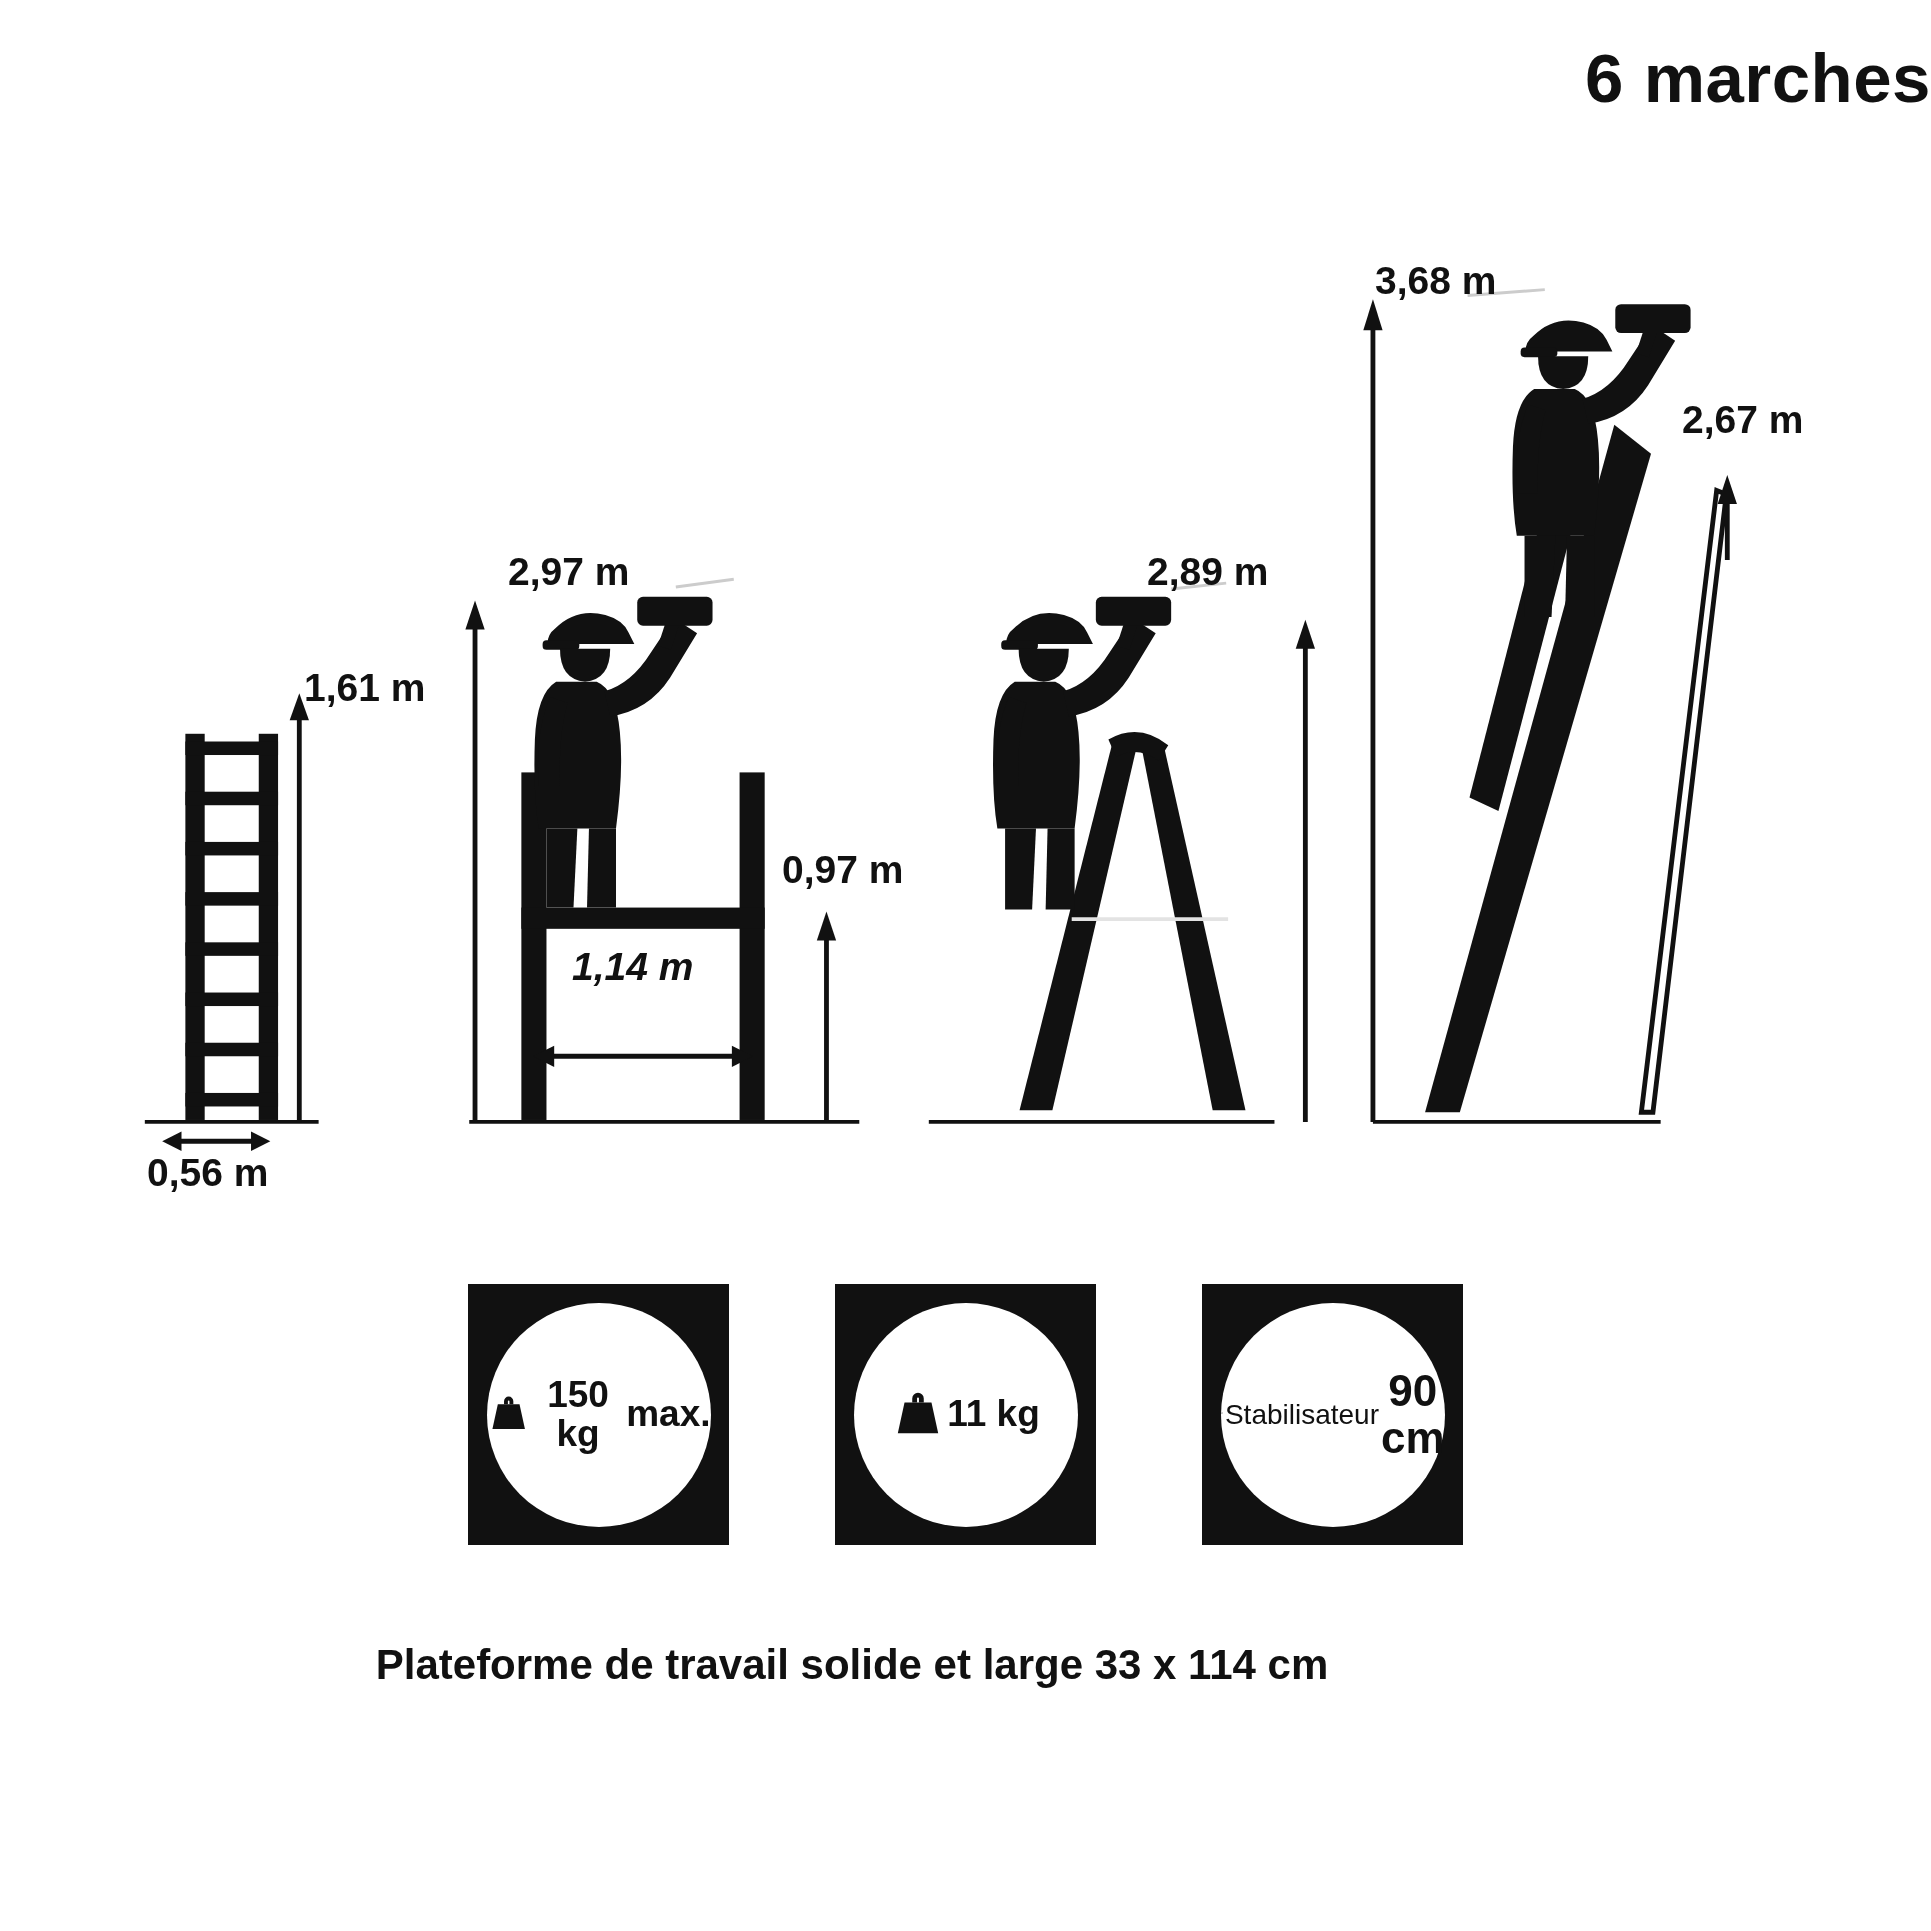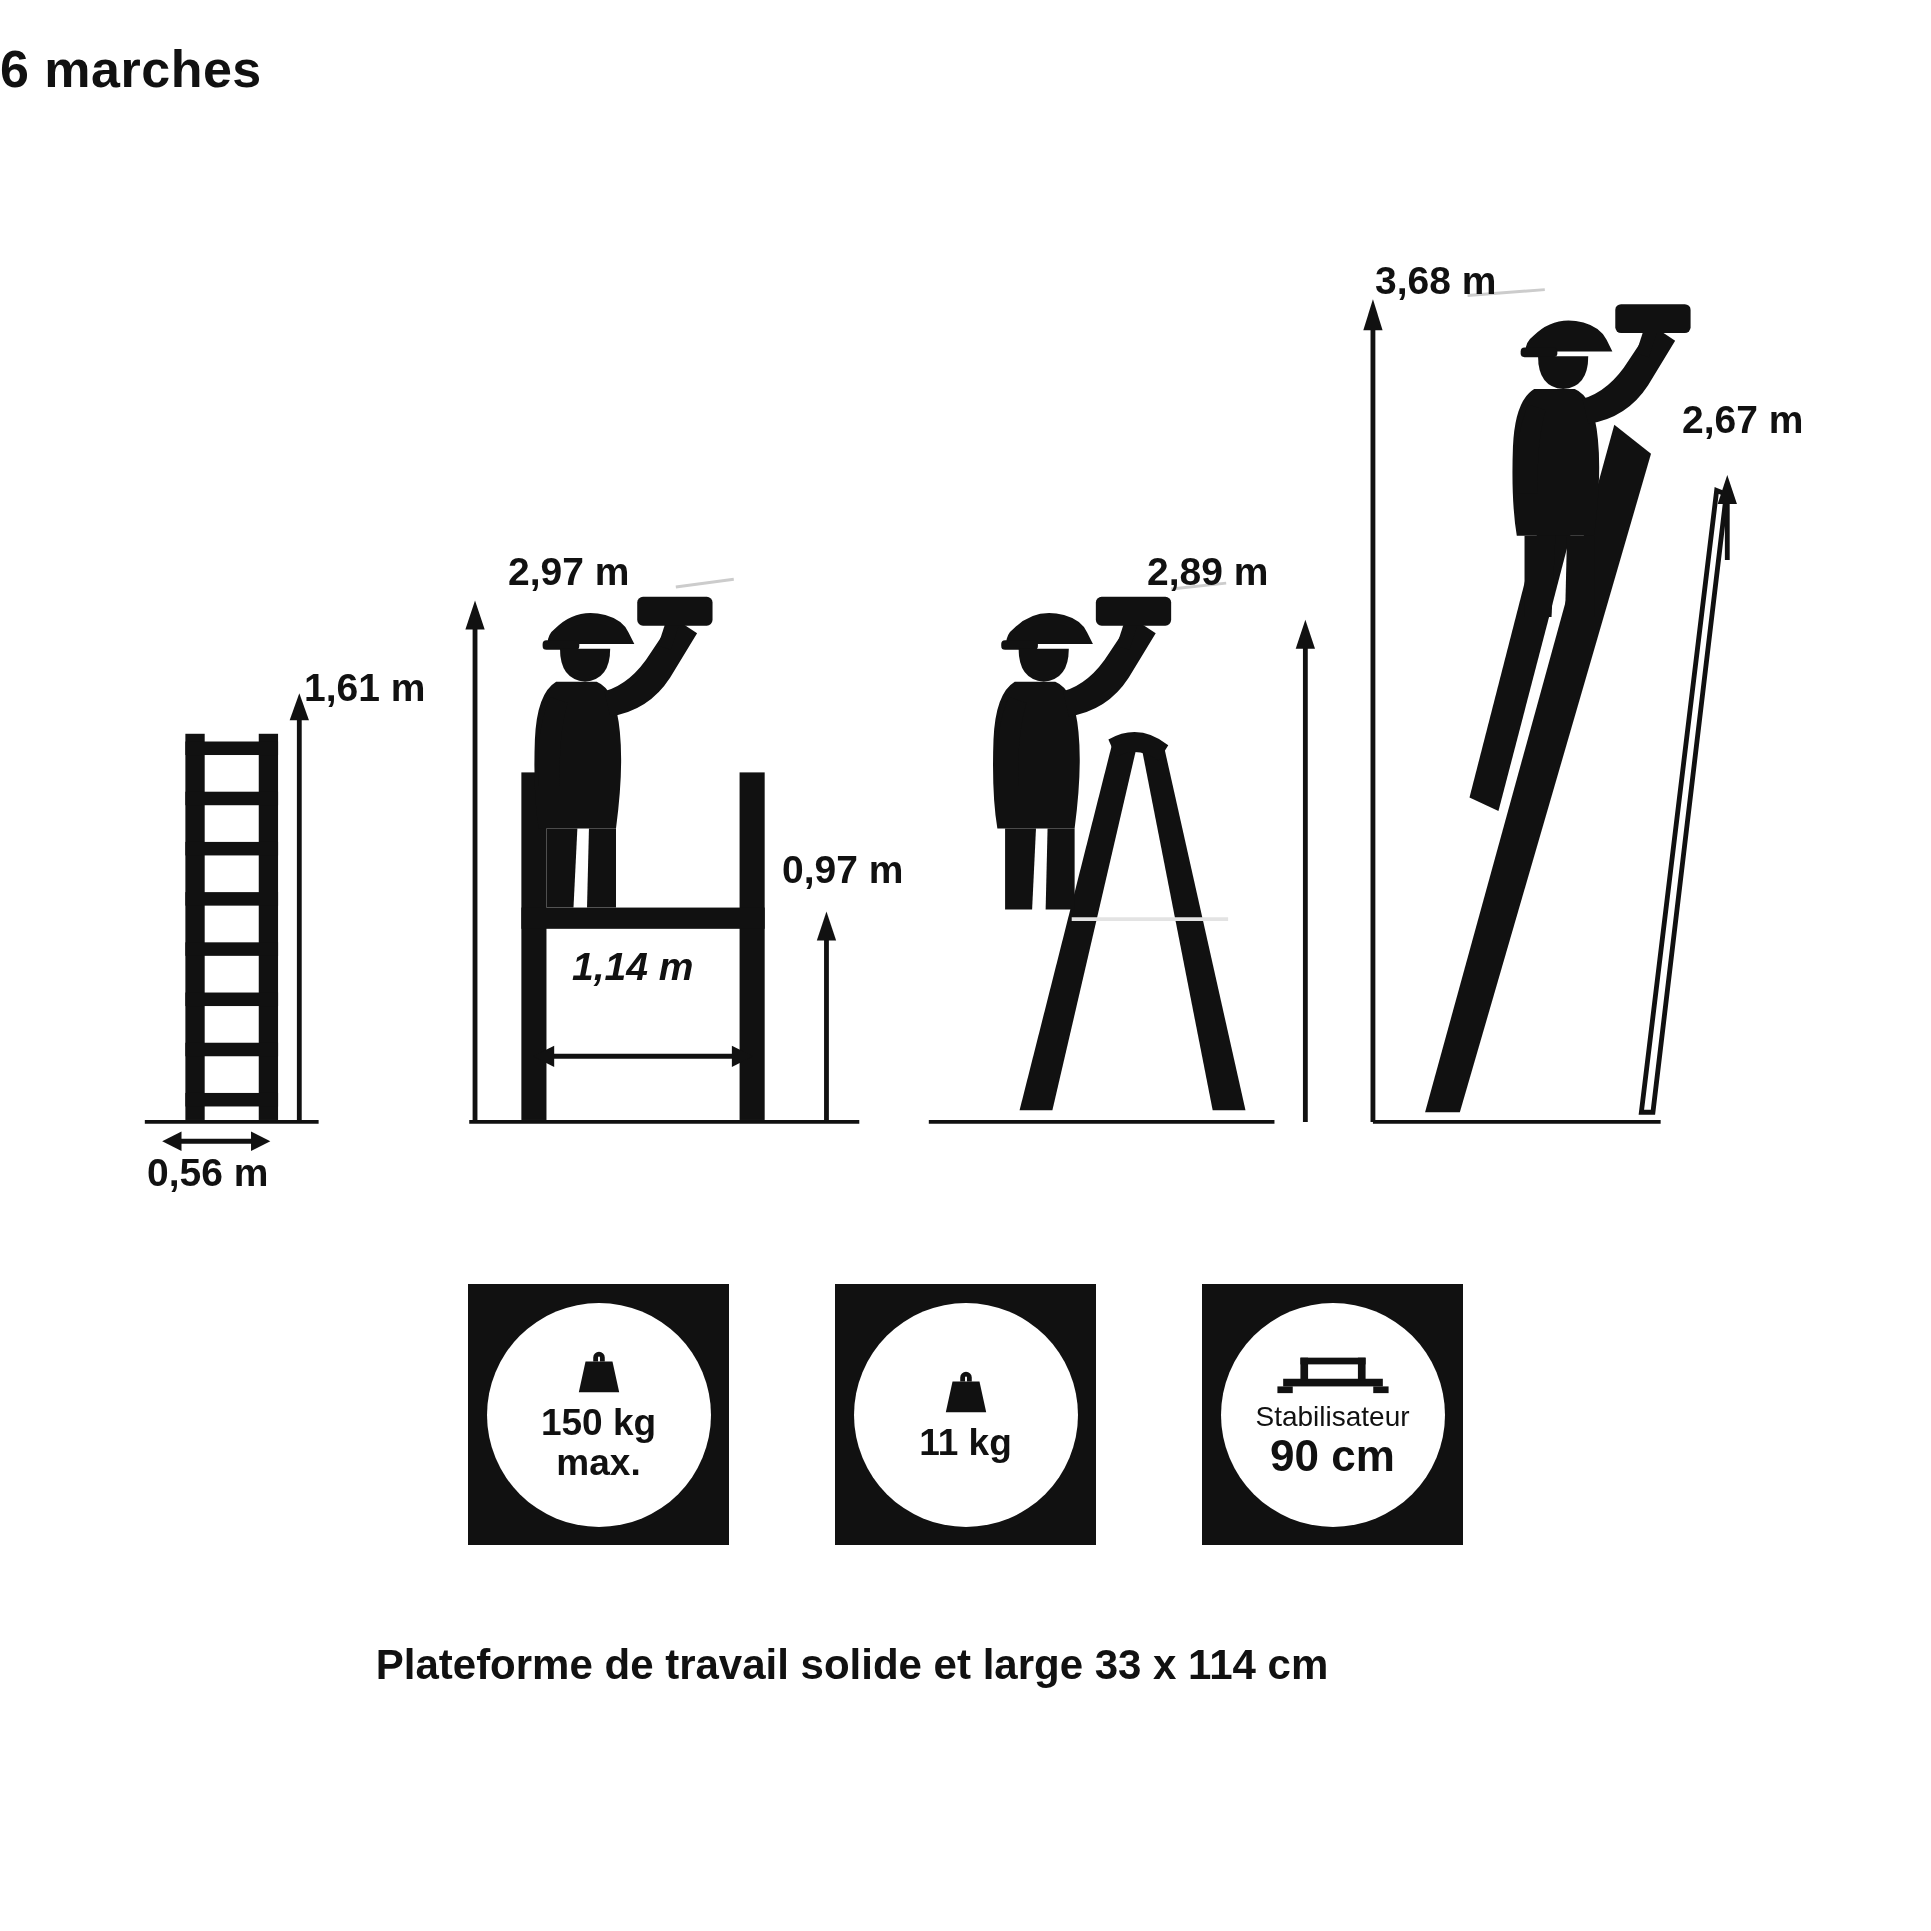--- a/index.html
+++ b/index.html
@@ -19,22 +19,22 @@
     position: absolute;
     left: 0; top: 0;
     width: 1931px;
     height: 1931px;
   }
   .title {
     position: absolute;
     left: 0;
     top: 39px;
     width: 1931px;
-    text-align: left;
-    font-size: 52px;
+    text-align: right;
+    font-size: 69px;
     font-weight: bold;
     letter-spacing: 0.5px;
   }
   .caption {
     position: absolute;
     left: 0;
     top: 1641px;
     width: 1704px;
     text-align: center;
     font-size: 42px;
@@ -69,21 +69,21 @@
     display: flex;
     align-items: center;
     justify-content: center;
   }
   .badge-circle {
     width: 224px;
     height: 224px;
     border-radius: 50%;
     background: #ffffff;
     display: flex;
-    flex-direction: column;
+    flex-direction: row;
     align-items: center;
     justify-content: center;
     gap: 1.9px;
   }
   .badge-text {
     font-size: 37px;
     font-weight: bold;
     line-height: 1.05;
     text-align: center;
   }

